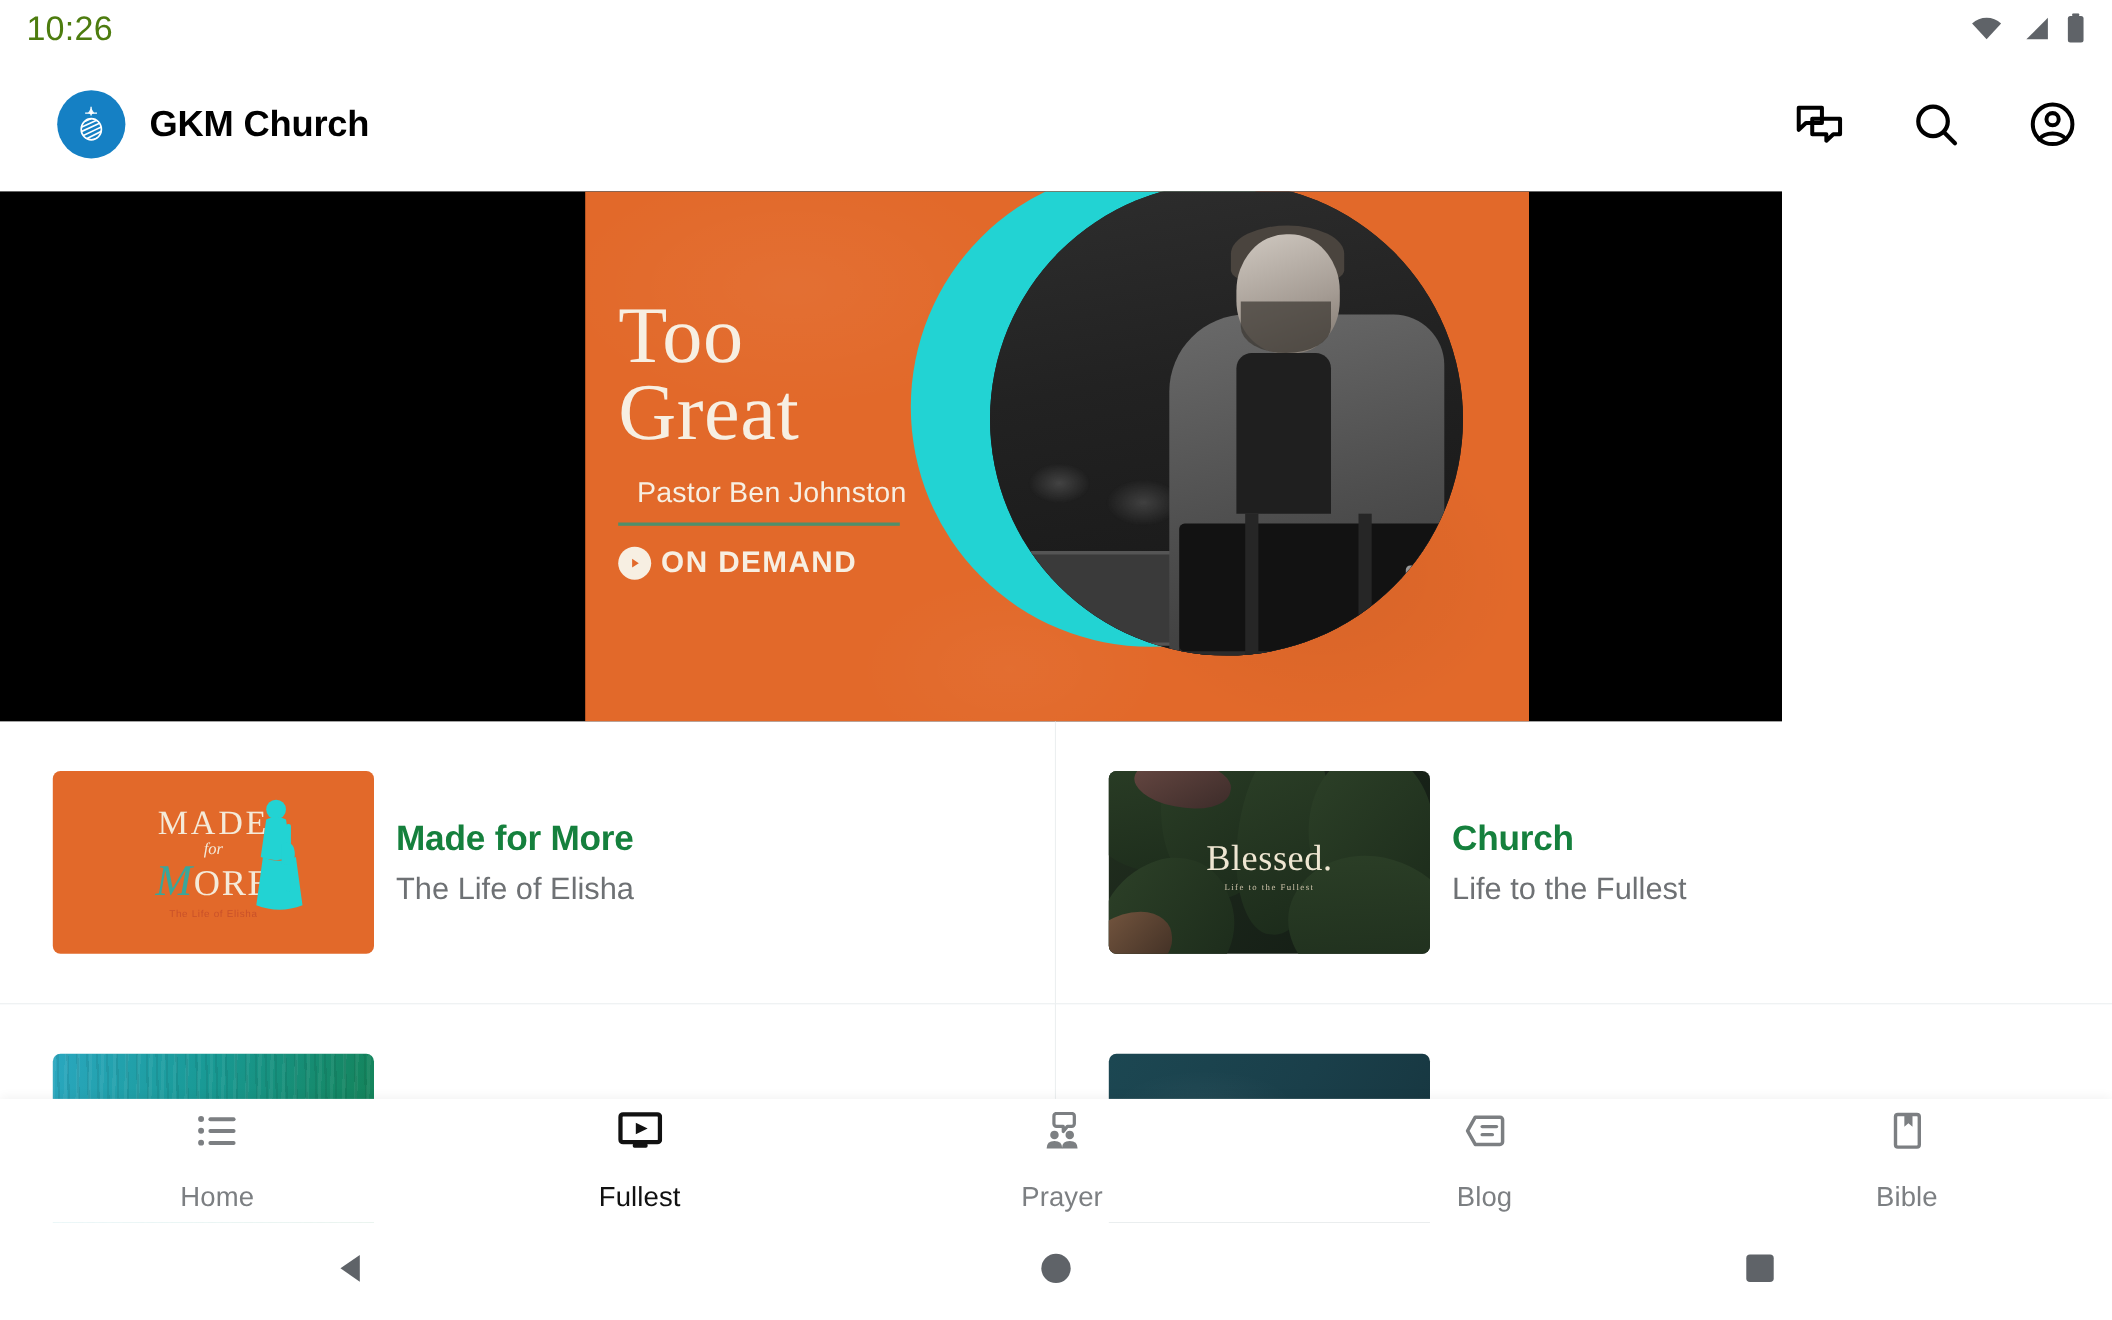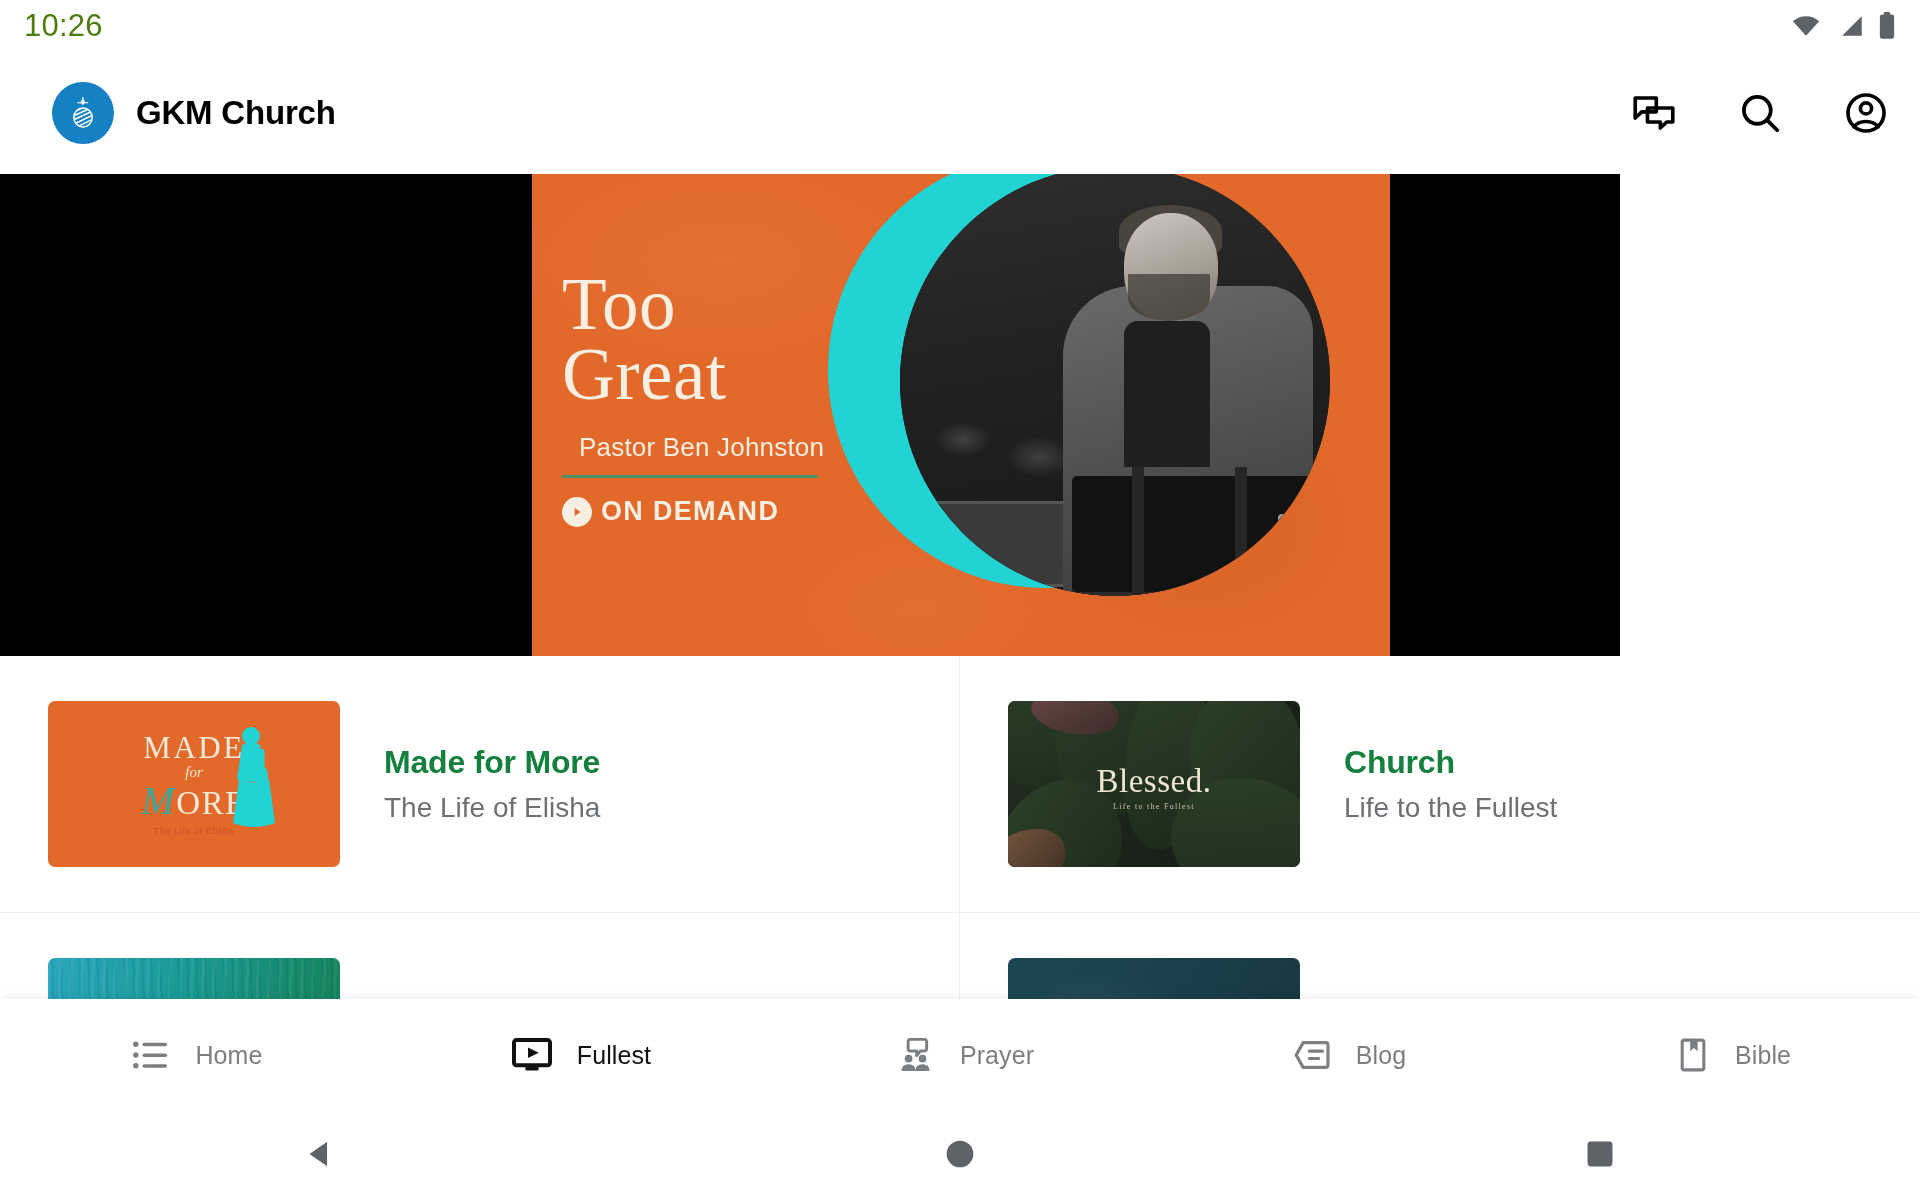--- a/index.html
+++ b/index.html
@@ -143,21 +143,21 @@
   }
   .grid-vline {
     position: absolute; left: 959px; top: 0; width: 1px; height: 346px;
     background: #eceff0;
   }
   .grid-hline {
     position: absolute; left: 0; top: 256px; width: 1920px; height: 1px;
     background: #eceff0;
   }
   .card {
-    position: absolute; display: flex; align-items: center; gap: 44px;
+    position: absolute; display: flex; align-items: center; gap: 20px;
     padding-left: 48px; width: 959px; height: 256px;
   }
   .card.r1c1 { left: 0;   top: 0; }
   .card.r1c2 { left: 960px; top: 0; }
   .card.r2c1 { left: 0;   top: 257px; }
   .card.r2c2 { left: 960px; top: 257px; }
   .thumb {
     width: 292px; height: 166px; border-radius: 7px; flex: none;
     overflow: hidden; position: relative;
   }
@@ -228,21 +228,21 @@
   }
 
   
   .bottom-nav {
     position: absolute; left: 0; bottom: 89px; width: 1920px; height: 112px;
     background: #ffffff; display: flex; align-items: center;
     box-shadow: 0 -2px 10px rgba(0,0,0,0.06);
     z-index: 20;
   }
   .nav-item {
-    flex: 1; display: flex; flex-direction: row; align-items: center;
+    flex: 1; display: flex; flex-direction: column; align-items: center;
     justify-content: center; gap: 25px; cursor: pointer; height: 100%; padding-left: 11px;
   }
   .nav-label { font-size: 25px; color: #7c7f82; letter-spacing: .1px; }
   .nav-item.active .nav-label { color: #111; }
   .nav-icon { height: 42px; display: flex; align-items: center; justify-content: center; }
 
   
   .sys-nav {
     position: absolute; left: 0; bottom: 0; width: 1920px; height: 89px;
     background: #ffffff; display: flex; align-items: center; z-index: 21;

